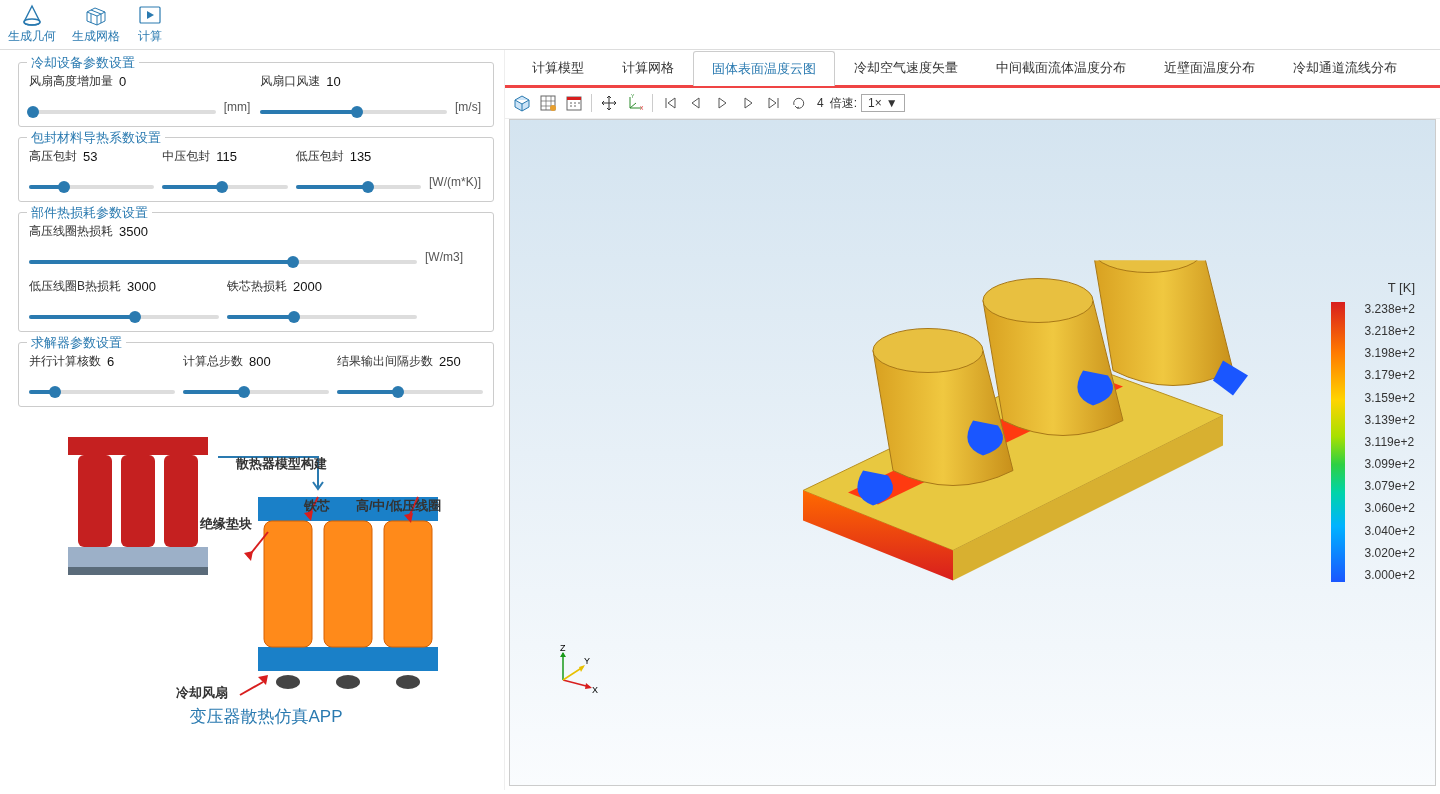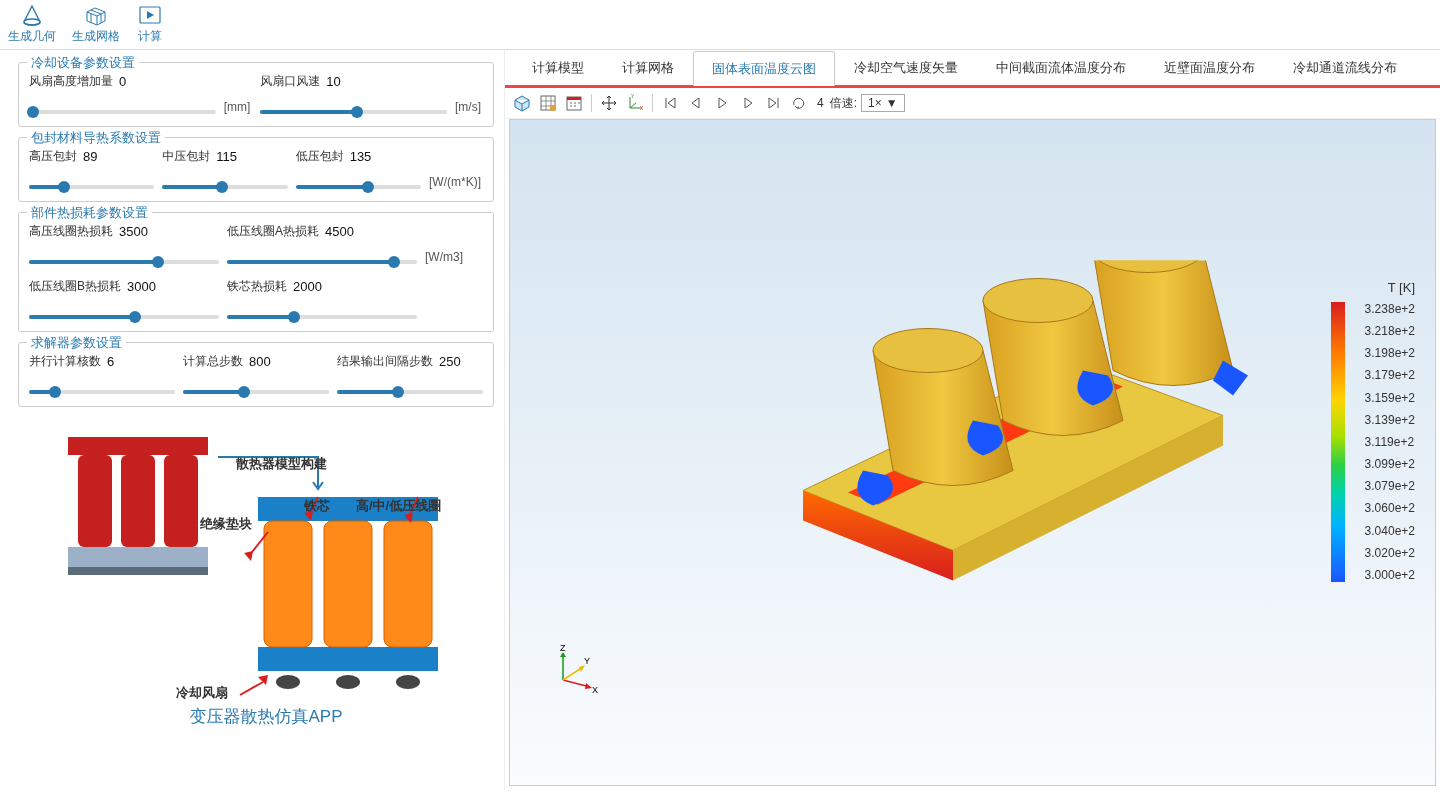--- a/index.html
+++ b/index.html
@@ -114,21 +114,21 @@
         <span class="unit" style="margin-top:4px">[m/s]</span>
       </div>
     </div>
 
     <div class="panel">
       <div class="panel-title">包封材料导热系数设置</div>
       <div class="row">
         <div class="field">
           <div class="field-top">
               <span class="flabel">高压包封</span> 
-              <span class="fval">89</span>
+              <span class="fval">53</span>
             </div>
           <div class="slider-track">
               <div class="slider-fill" style="width:28%"></div>
               <div class="slider-thumb" style="left:28%"></div>
             </div>
         </div>
         <div class="field">
           <div class="field-top">
               <span class="flabel">中压包封</span> 
               <span class="fval">115</span>
@@ -156,30 +156,20 @@
       <div class="panel-title">部件热损耗参数设置</div>
       <div class="row" style="margin-bottom:14px">
         <div class="field">
           <div class="field-top">
               <span class="flabel">高压线圈热损耗</span> 
               <span class="fval">3500</span>
             </div>
           <div class="slider-track">
               <div class="slider-fill" style="width:68%"></div>
               <div class="slider-thumb" style="left:68%"></div>
-            </div>
-        </div>
-        <div class="field">
-          <div class="field-top">
-              <span class="flabel">低压线圈A热损耗</span> 
-              <span class="fval">4500</span>
-            </div>
-          <div class="slider-track">
-              <div class="slider-fill" style="width:88%"></div>
-              <div class="slider-thumb" style="left:88%"></div>
             </div>
         </div>
         <span class="unit" style="width:58px; margin-top:20px">[W/m3]</span>
       </div>
       <div class="row">
         <div class="field">
           <div class="field-top">
               <span class="flabel">低压线圈B热损耗</span> 
               <span class="fval">3000</span>
             </div>

